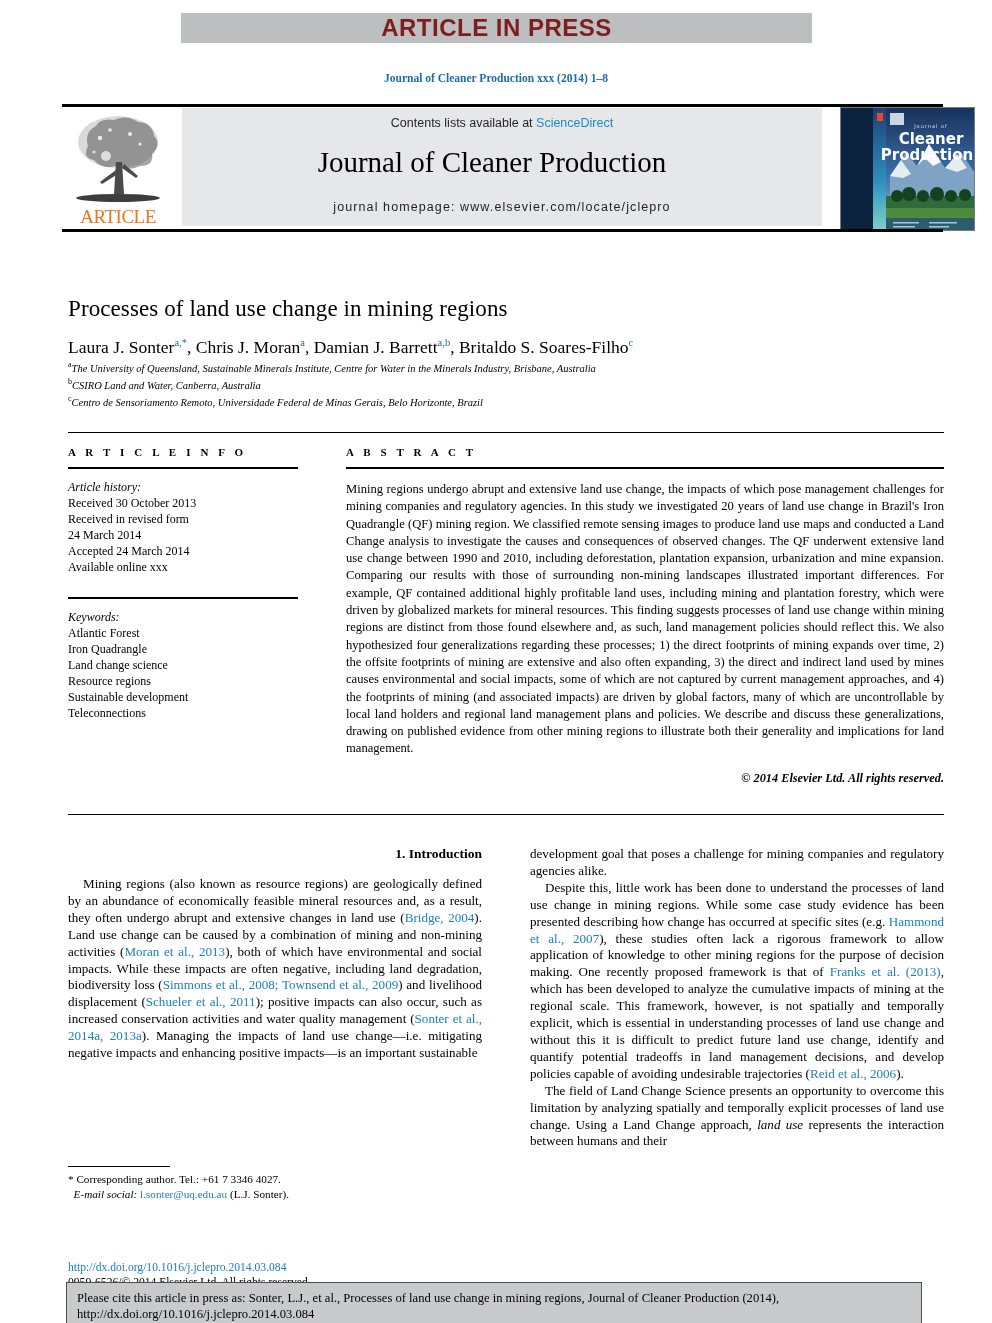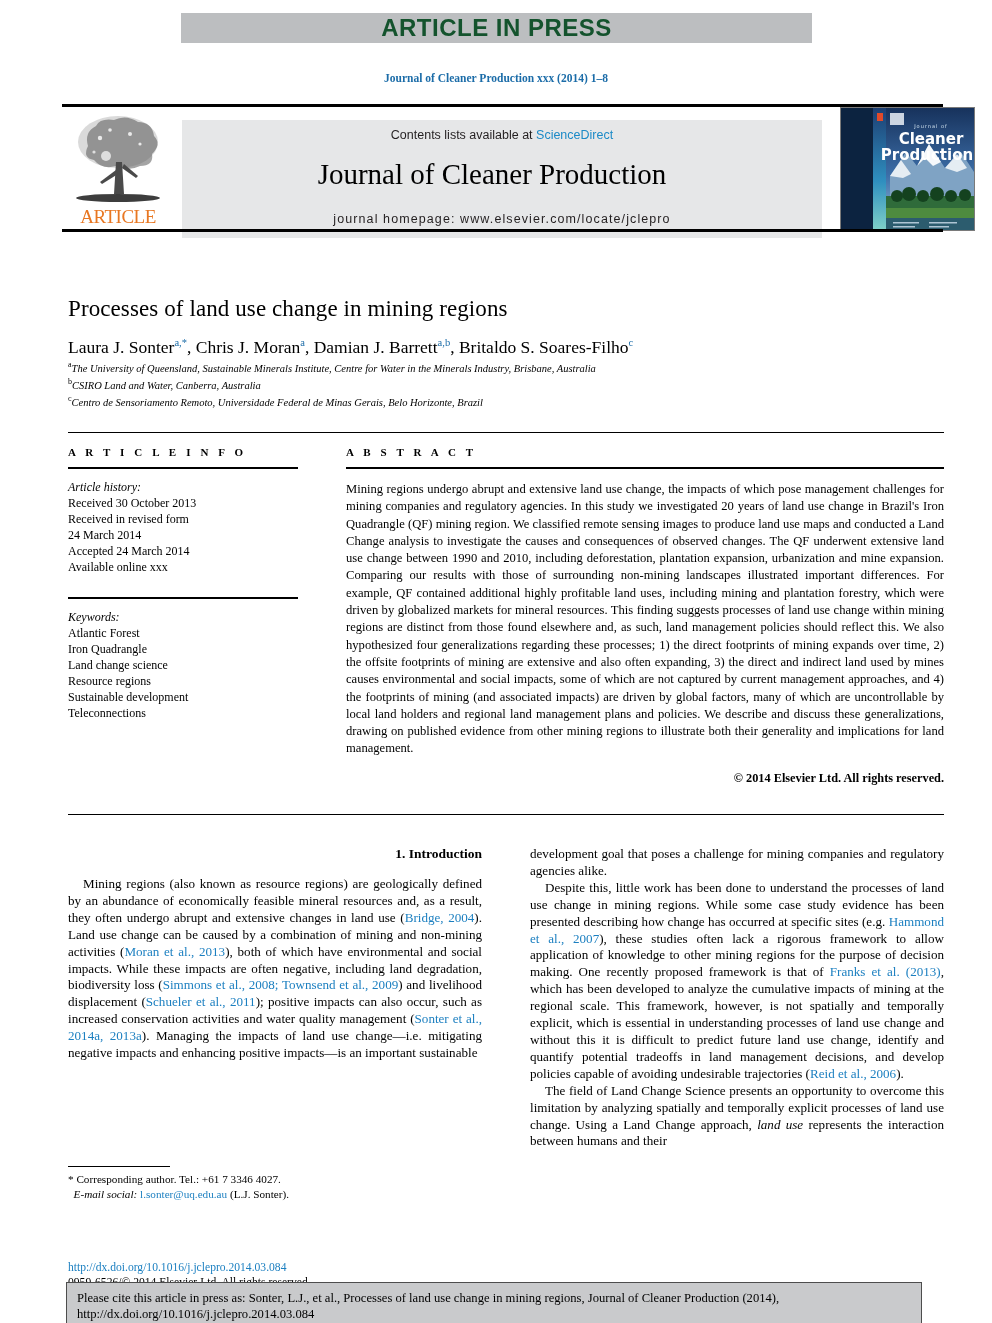--- a/index.html
+++ b/index.html
@@ -32,21 +32,21 @@
     background: #bcbec0;
     display: flex;
     align-items: center;
     justify-content: center;
   }
   .press-banner-text {
     font-family: "Liberation Sans", sans-serif;
     font-weight: bold;
     font-size: 24px;
     letter-spacing: 0.5px;
-    color: #14532d;
+    color: #7f1d1d;
   }
 
   
   .journal-ref {
     position: absolute;
     left: 0;
     top: 72px;
     width: 992px;
     text-align: center;
     font-family: "Liberation Serif", serif;
@@ -95,21 +95,21 @@
     width: 108px;
     text-align: center;
     font-family: "Liberation Serif", serif;
     font-size: 19px;
     letter-spacing: -0.5px;
     color: #E87722;
   }
   .contents-box {
     position: absolute;
     left: 120px;
-    top: 16px;
+    top: 4px;
     width: 640px;
     height: 118px;
     background: #e6e7e8;
   }
   .contents-line {
     position: absolute;
     left: 0; top: 8px;
     width: 640px;
     text-align: center;
     font-family: "Liberation Sans", sans-serif;
@@ -211,20 +211,21 @@
     line-height: 17.3px;
     text-align: justify;
     color: #000;
   }
   .abs-copy {
     margin-top: 13px;
     text-align: right;
     font-family: "Liberation Serif", serif;
     font-weight: bold;
     font-size: 12.3px;
+    font-style: italic;
   }
   .rule-thin-bottom {
     position: absolute; left: 68px; top: 814px;
     width: 876px; height: 1px; background: #000;
   }
 
   
   .body-cols { position: absolute; left: 68px; top: 846px; width: 876px; }
   .bcol { position: absolute; top: 0; width: 414px; }
   .bcol-left { left: 0; }

